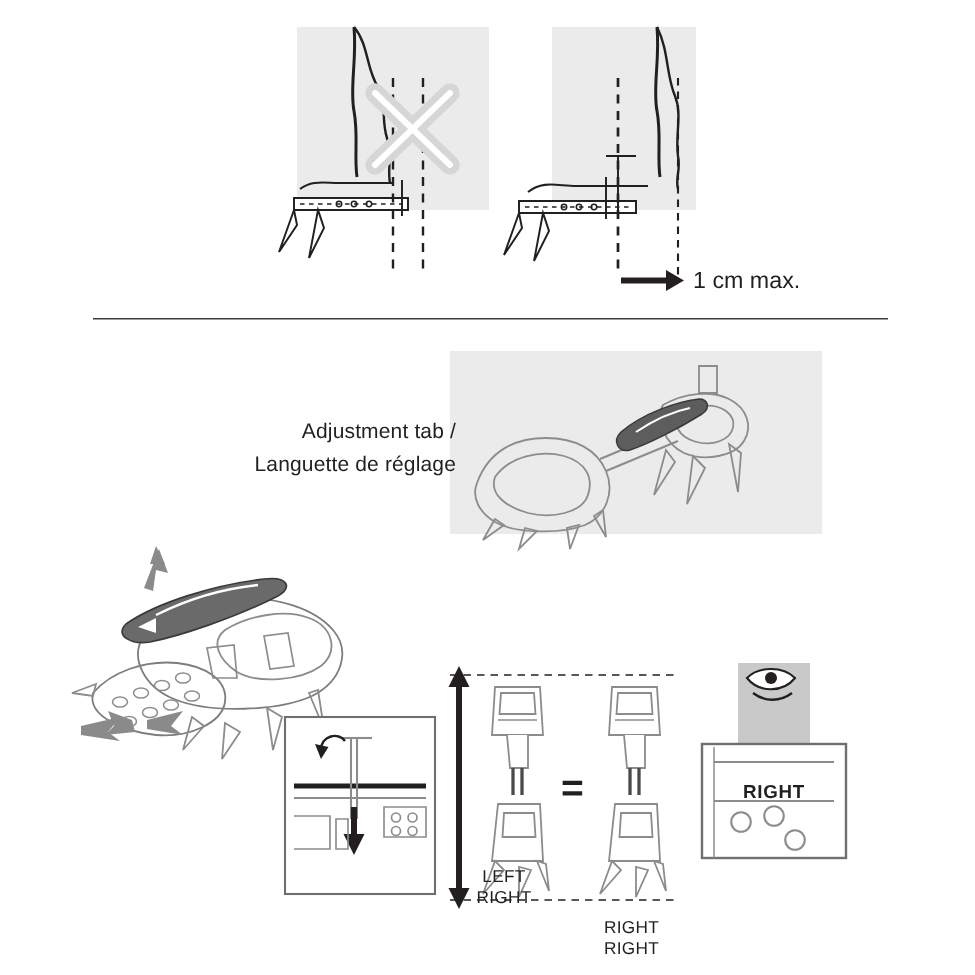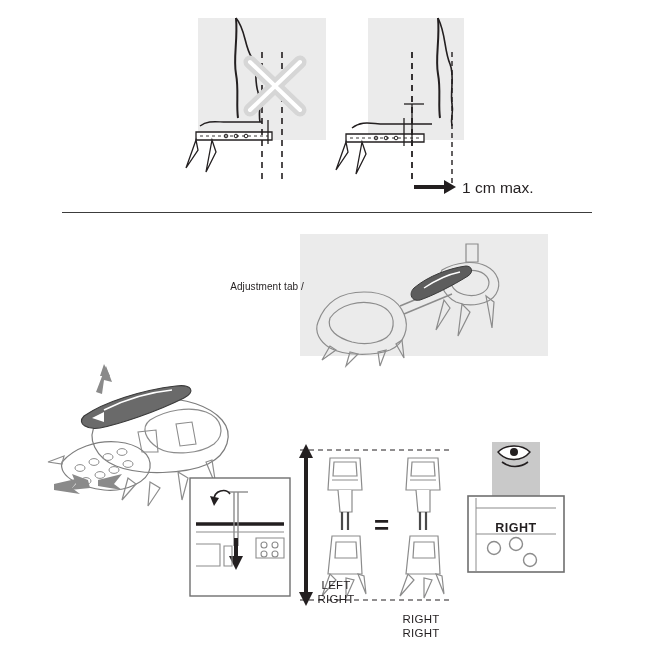--- a/index.html
+++ b/index.html
@@ -18,21 +18,21 @@
   .page {
     position: relative;
     width: 650px;
     height: 483px;
   }
 
   
   .abs { position: absolute; }
   .shade { background: #ebebeb; }
   .label {
-    font-size: 10px;
+    font-size: 14px;
     line-height: 22px;
     color: #231f20;
     letter-spacing: .1px;
   }
   .smalllabel {
     font-size: 11.5px;
     line-height: 14px;
     color: #231f20;
     letter-spacing: .2px;
     text-align: center;
@@ -336,20 +336,21 @@
       <circle cx="530" cy="560" r="6.5" fill="none" stroke="#8c8c8c" stroke-width="1.4"></circle>
       <path d="M476 498 L476 572" stroke="#8c8c8c" stroke-width="1"></path>
     </g>
 
   </svg>
 
   <div class="abs cm-label">1 cm max.</div>
 
   <div class="abs adj-label label">
     <div>Adjustment tab /</div>
+    <div>Languette de réglage</div>
   </div>
 
   <div class="abs equals">=</div>
 
   <div class="abs right-word">RIGHT</div>
 
   <div class="abs smalllabel lbl-left">
     <div>LEFT</div>
     <div>RIGHT</div>
   </div>

